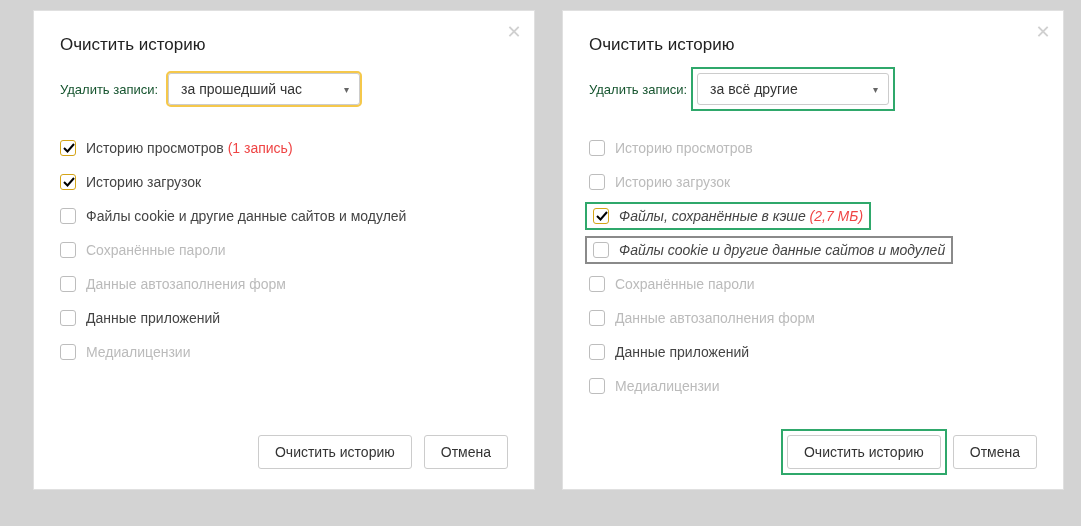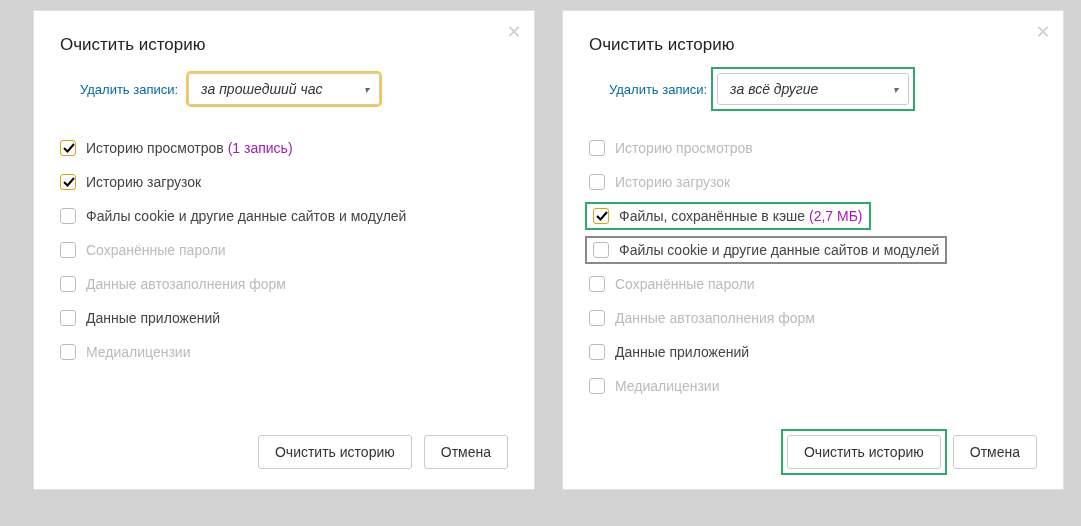--- a/index.html
+++ b/index.html
@@ -49,27 +49,25 @@
       font-weight: normal;
     }
     .select-row {
       display: flex;
       align-items: center;
       margin-bottom: 26px;
       gap: 10px;
     }
     .select-label {
       font-size: 13px;
-      color: #0369a1;
-      margin-left: 20px;
+      color: #14532d;
     }
     .select-wrap {
       position: relative;
       display: inline-block;
-      font-style: italic;
     }
     .select-box {
       width: 192px;
       height: 32px;
       border: 1px solid #ccc;
       border-radius: 3px;
       background: #fff;
       display: flex;
       align-items: center;
       padding: 0 12px;
@@ -128,30 +126,31 @@
     .chk svg {
       position: absolute;
       top: -1px;
       left: 0;
     }
     .opt-label {
       font-size: 14px;
       color: #444;
     }
     .opt-label .hint {
-      color: #a21caf;
+      color: #ef4444;
     }
     .opt-label.disabled {
       color: #bbb;
     }
     .opt-wrap-box {
       display: inline-flex;
       align-items: center;
       gap: 10px;
       padding: 2px 4px;
+      font-style: italic;
     }
     .buttons {
       position: absolute;
       bottom: 20px;
       right: 26px;
       display: flex;
       gap: 12px;
     }
     .btn {
       height: 34px;

